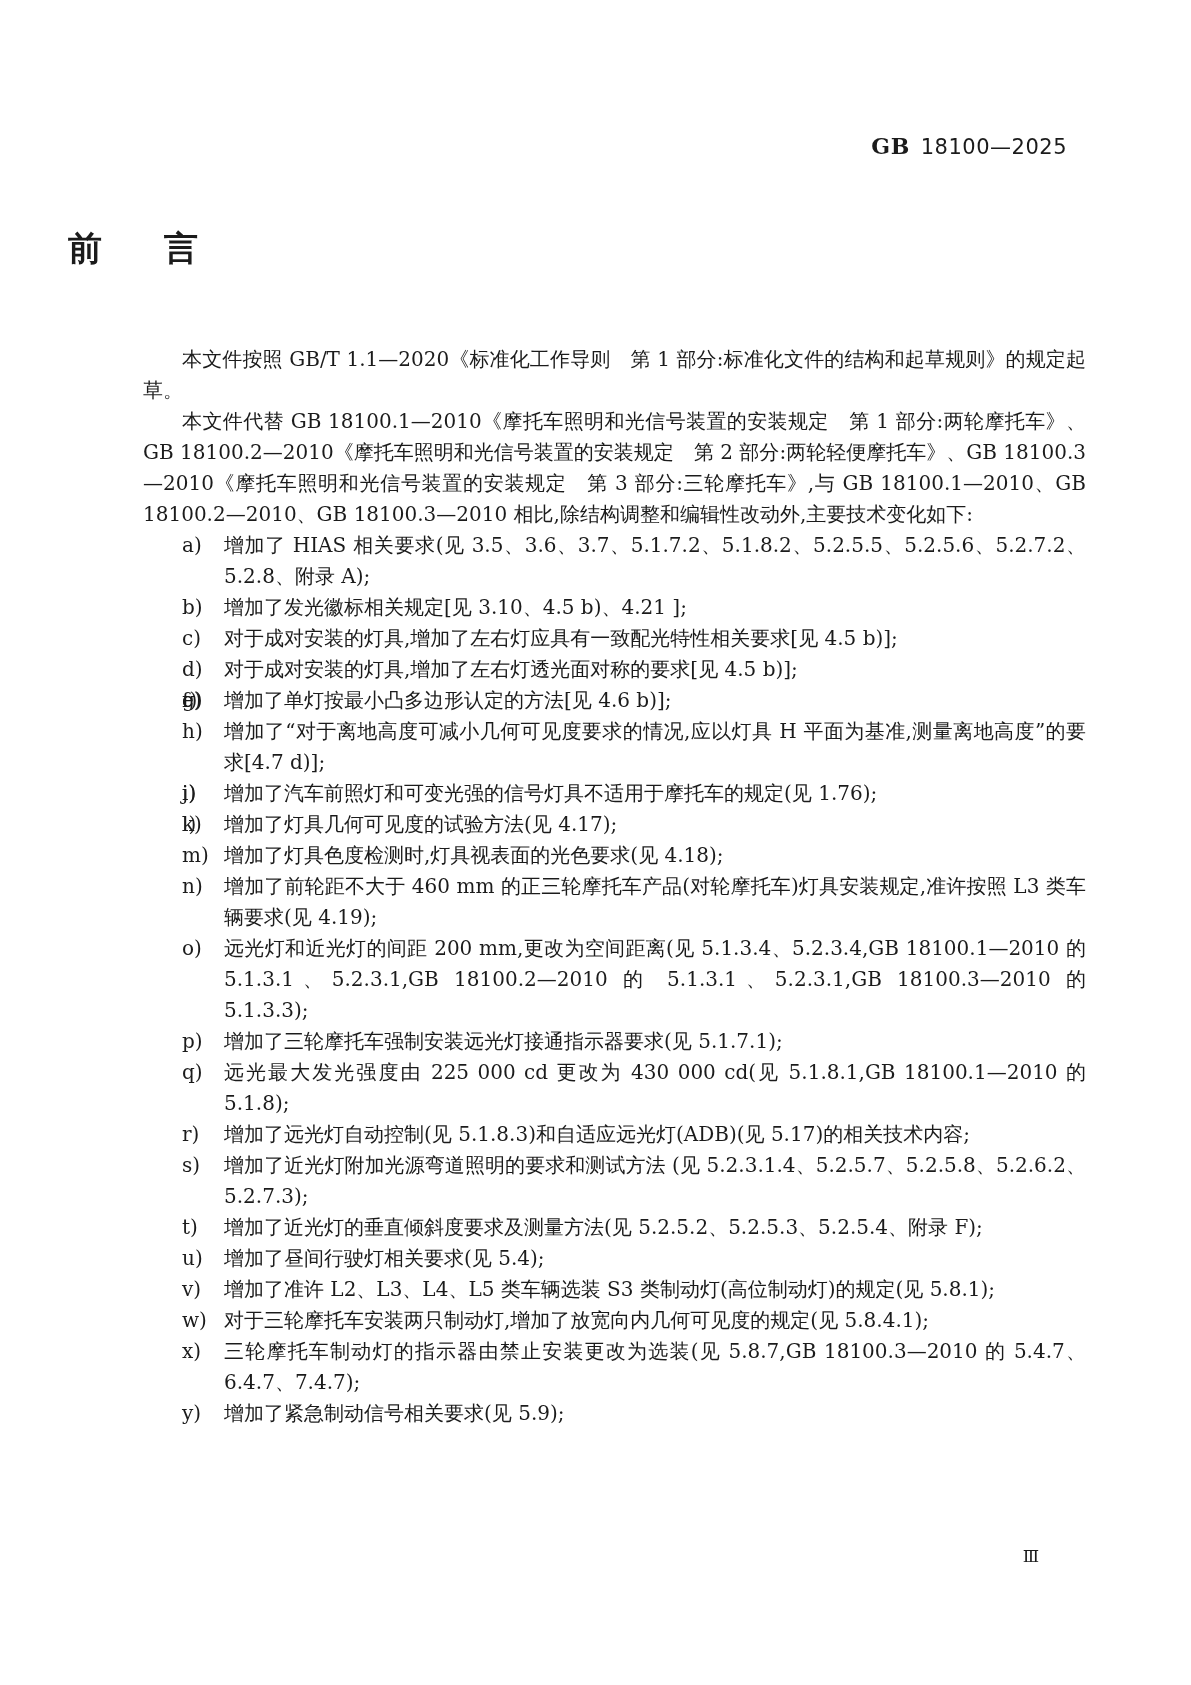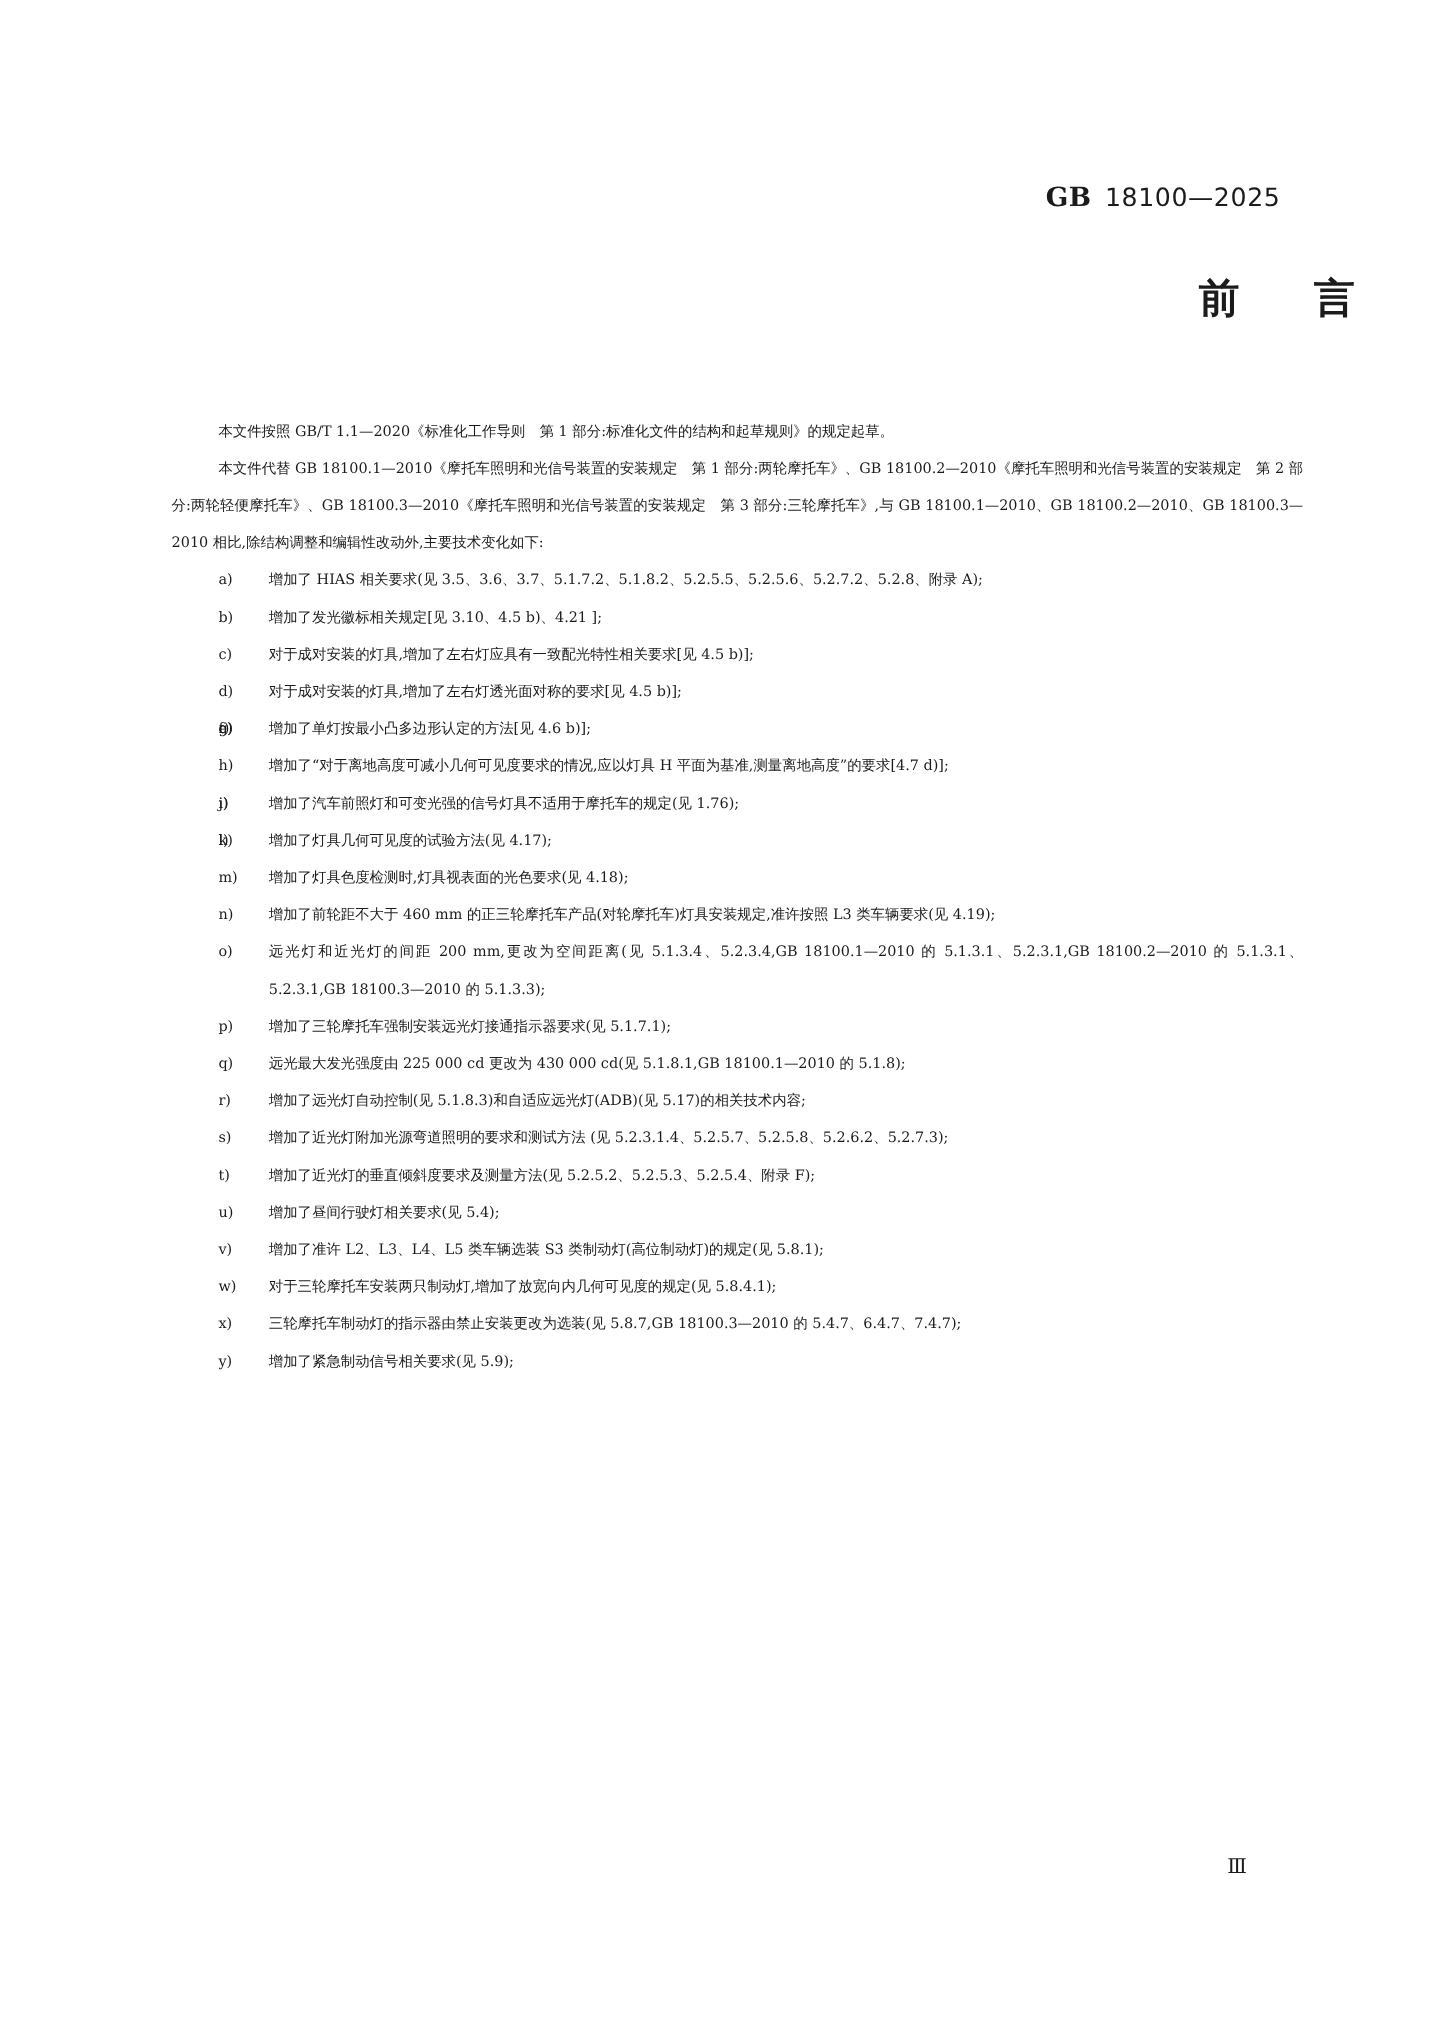--- a/index.html
+++ b/index.html
@@ -16,52 +16,51 @@
     color: #1b1b1b;
     overflow: hidden;
   }
   .doc-code {
     position: absolute;
     top: 133px;
     right: 124px;
     font-size: 21px;
     letter-spacing: 0.5px;
     white-space: nowrap;
-    margin-top: 19px;
   }
   .doc-code .prefix {
     font-weight: bold;
     font-size: 22px;
     margin-right: 11px;
     font-family: "DejaVu Serif", "Liberation Serif", serif;
   }
   .doc-code .number {
     font-family: "DejaVu Sans", "Liberation Sans", sans-serif;
     font-weight: normal;
   }
   .doc-title {
     position: absolute;
     top: 226px;
     left: 0;
     width: 100%;
     box-sizing: border-box;
-    text-align: right;
+    text-align: left;
     font-family: "DejaVu Sans", "Liberation Sans", sans-serif;
     font-weight: bold;
     font-size: 34px;
     letter-spacing: 62px;
     padding-left: 68px; 
     white-space: nowrap;
   }
   .content {
     position: absolute;
     left: 143px;
     top: 344px;
     width: 943px;
-    font-size: 12px;
+    font-size: 20px;
     line-height: 31px;
   }
   .para {
     margin: 0;
     text-align: justify;
     text-indent: 39px;
   }
   .changes-list {
     margin: 0;
   }

